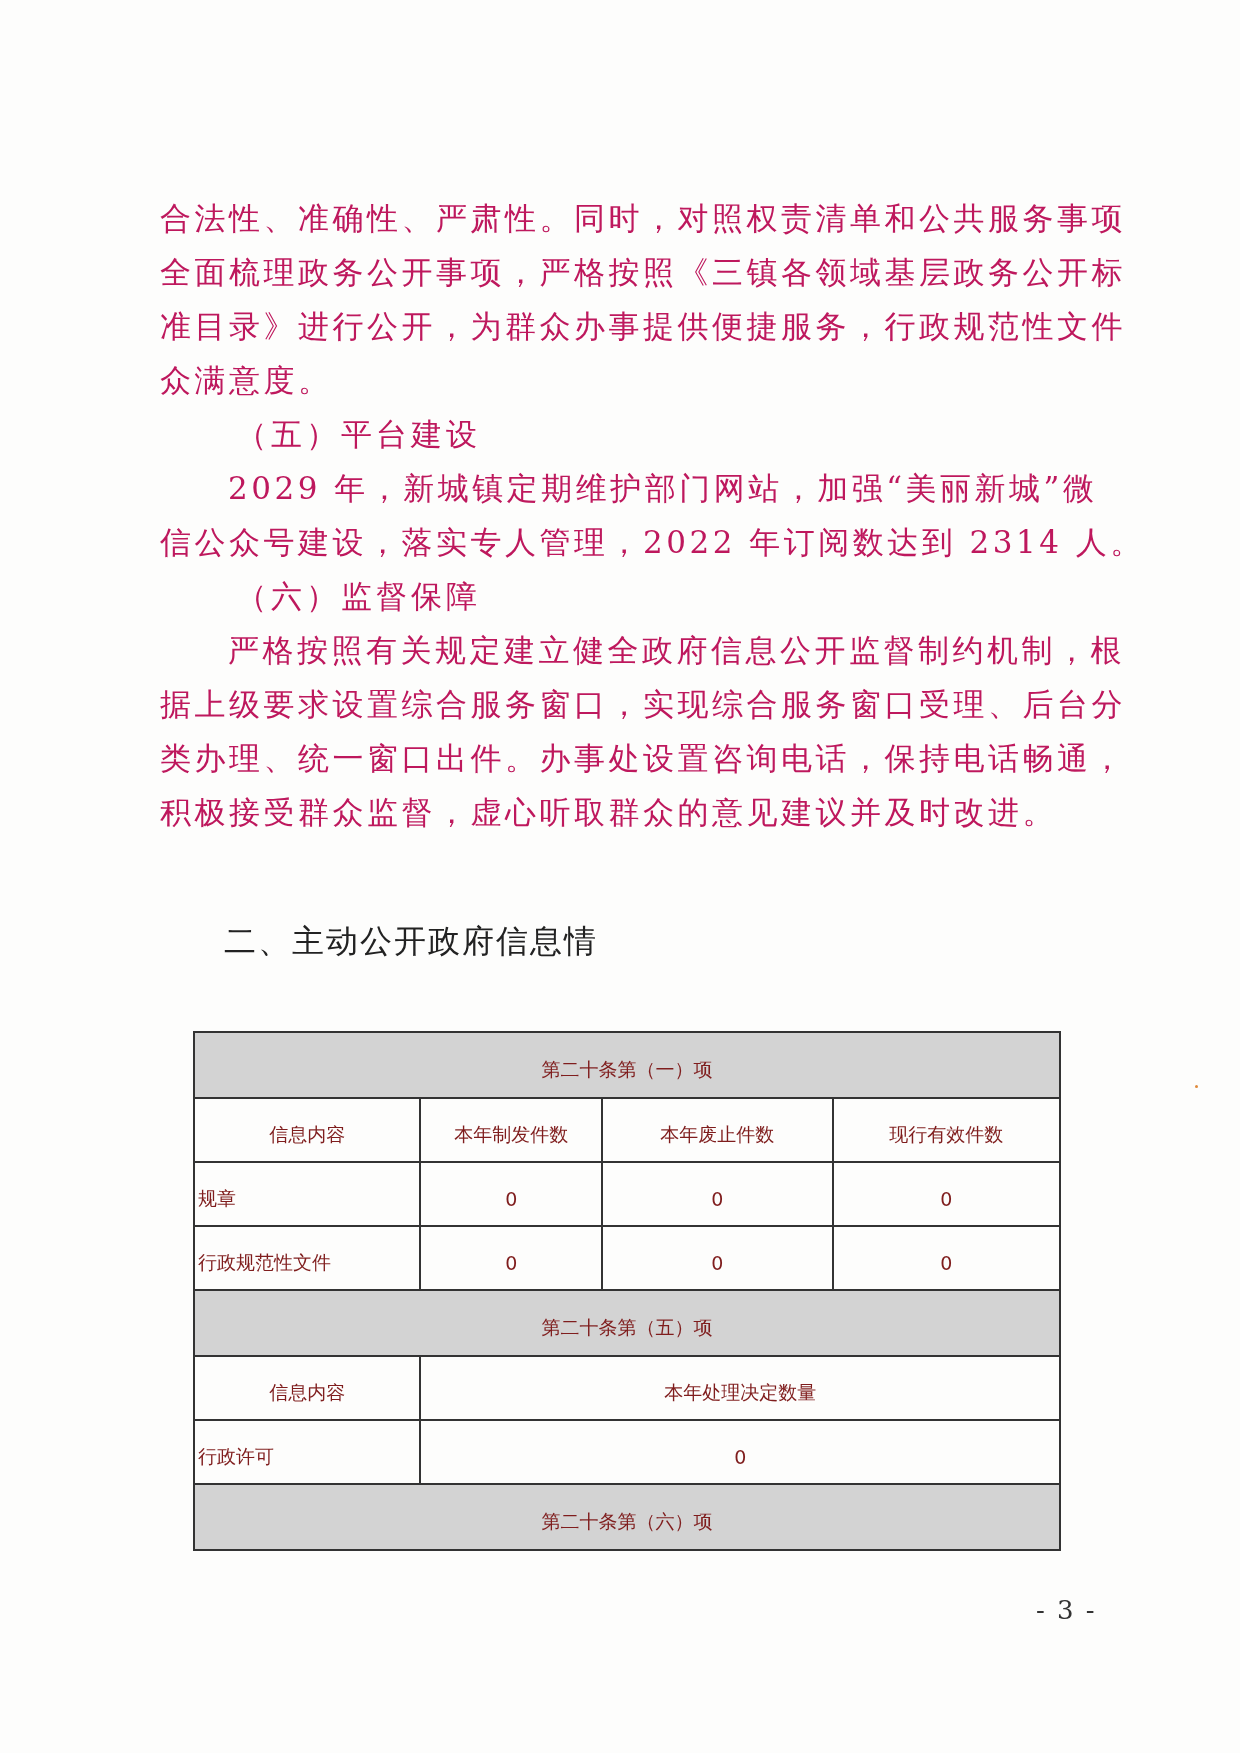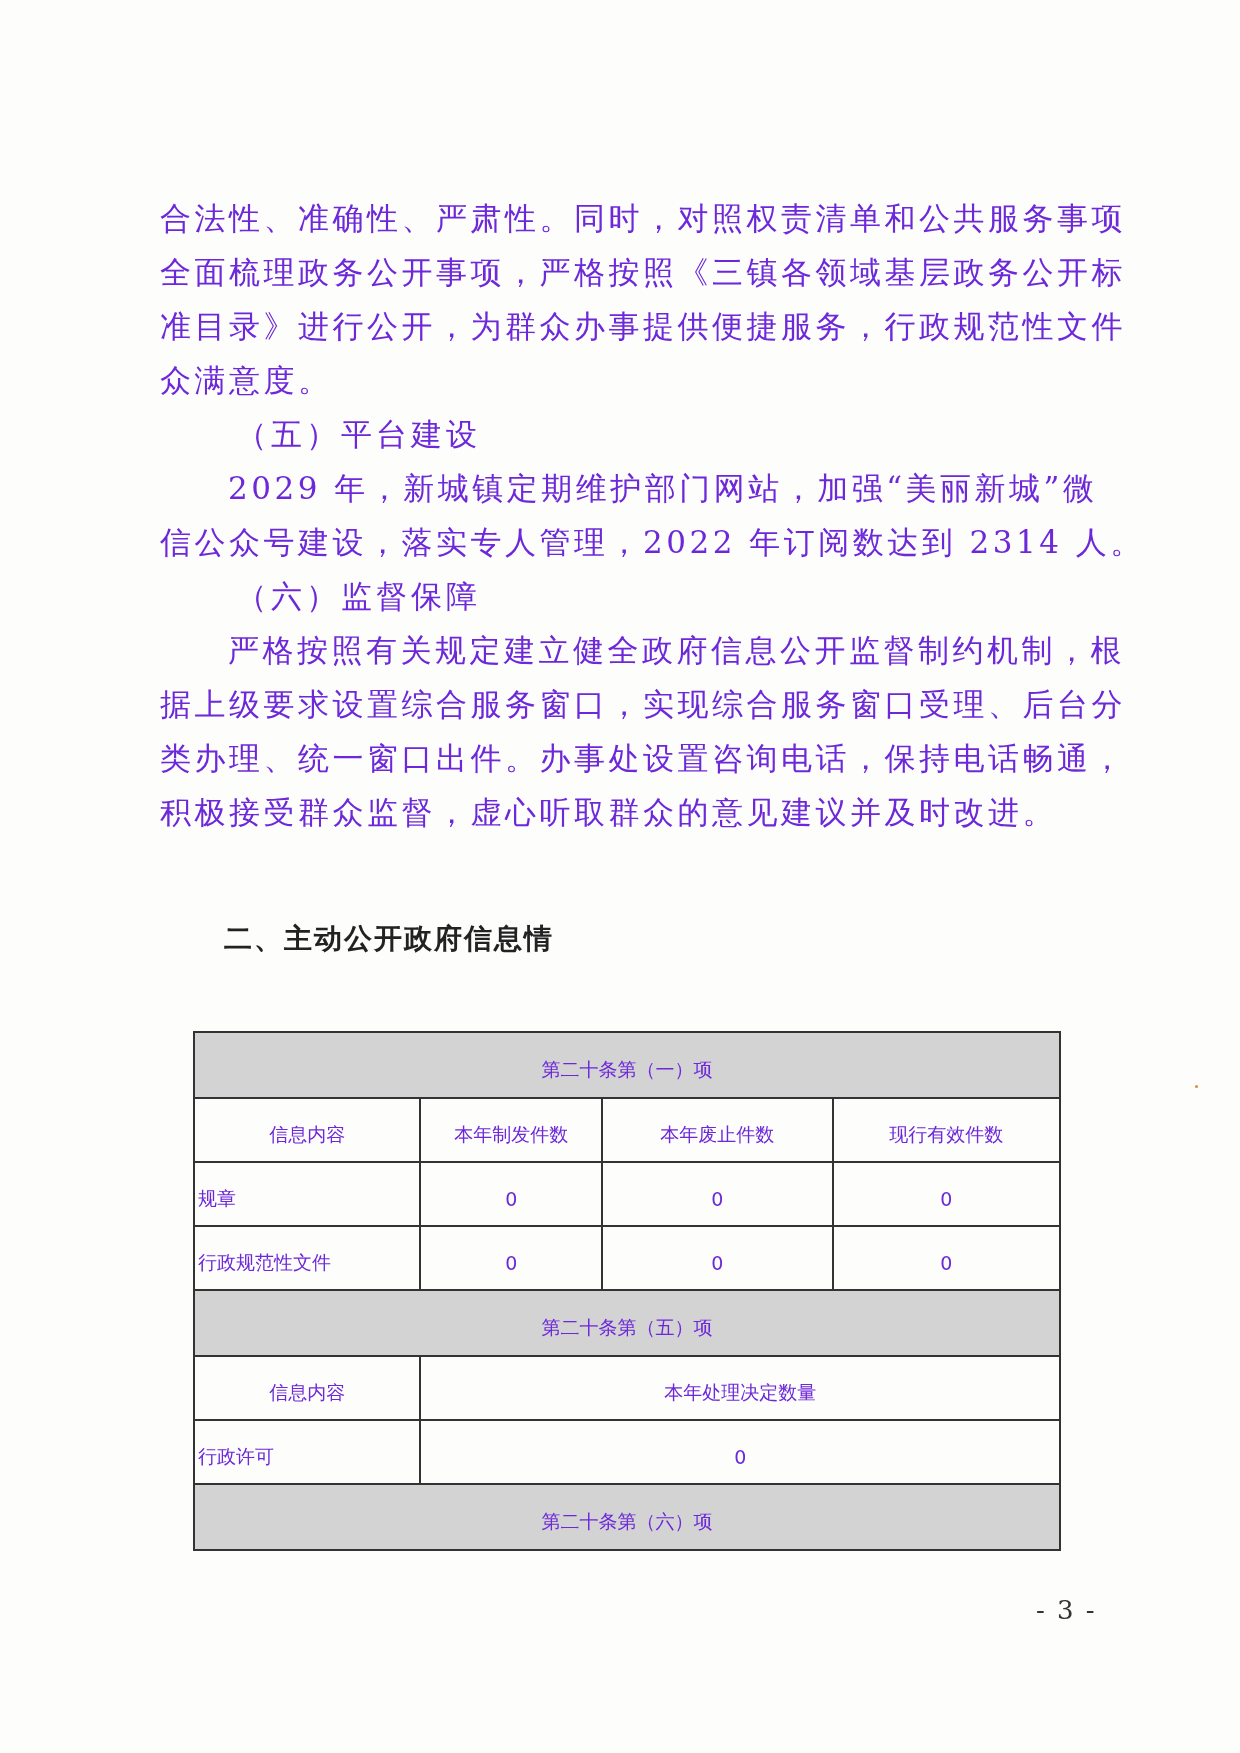--- a/index.html
+++ b/index.html
@@ -5,34 +5,34 @@
   html, body { margin:0; padding:0; }
   body {
     width:1240px; height:1753px; position:relative; overflow:hidden;
     background:#fdfdfc;
     font-family:"DejaVu Serif","Liberation Serif",serif;
     color:#2a2a2a;
   }
   .line {
     position:absolute; left:160px; width:920px;
     font-size:31px; line-height:40px; white-space:nowrap;
-    letter-spacing:3.5px; color:#6d28d9;
+    letter-spacing:3.5px; color:#be185d;
   }
   .indent { left:228px; }
   .subhead { left:236px; letter-spacing:4px; }
   .section-heading {
     position:absolute; left:224px; top:920px;
     font-family:"DejaVu Sans","Liberation Sans",sans-serif;
-    font-size:28px; font-weight:bold; letter-spacing:2px; color:#222;
+    font-size:32px; font-weight:normal; letter-spacing:2px; color:#222;
   }
   table.info {
     position:absolute; left:193px; top:1031px; width:868px;
     border-collapse:collapse;
     font-family:"DejaVu Sans","Liberation Sans",sans-serif;
-    font-size:19px; color:#6d28d9;
+    font-size:19px; color:#7f1d1d;
   }
   table.info td {
     border:2px solid #333; height:52px; padding:0 4px;
     text-align:center; vertical-align:middle;
   }
   table.info td.band {
     background:#d3d3d3; height:54px; padding-top:10px;
   }
   table.info td.label-left { text-align:left; padding-left:3px; padding-top:10px; }
   table.info td.val { padding-top:10px; }

